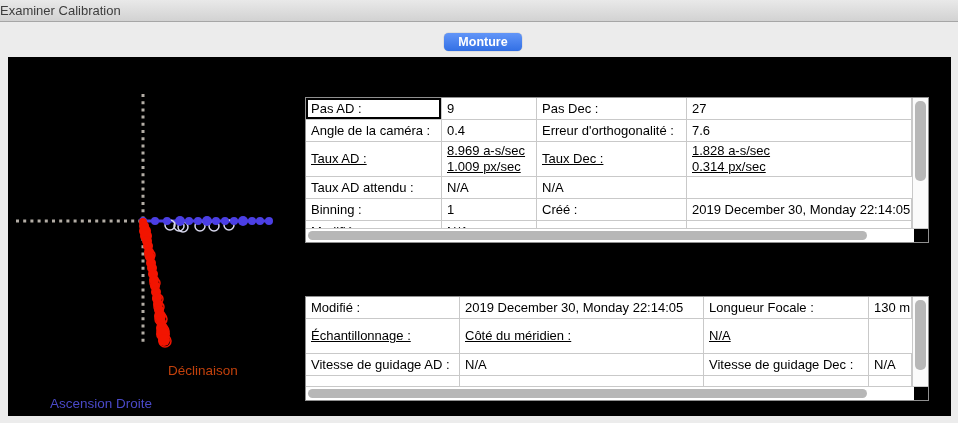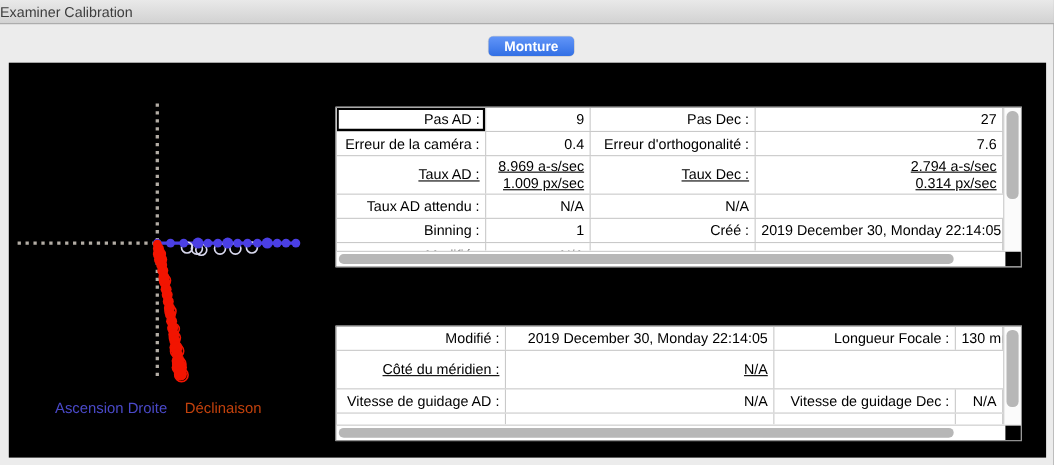--- a/index.html
+++ b/index.html
@@ -25,33 +25,33 @@
     cursor:default;
     font-weight:bold;
   }
   .plot-panel{
     position:absolute;left:8px;top:57px;width:943px;height:359px;
     background:#000;
   }
   .plot-label{
     position:absolute;top:306px;font-size:13.5px;white-space:nowrap;
   }
-  #ra-label{left:42px;}
+  #ra-label{left:42px;margin-top:33px;}
   #dec-label{left:160px;}
 
   
   .caltable{
     position:absolute;background:#fff;border:1px solid #909090;
     display:flex;flex-direction:column;box-sizing:border-box;
   }
   .tbl-top{left:305px;top:97px;width:624px;height:146px;}
   .tbl-bottom{left:305px;top:296px;width:624px;height:105px;}
   .tbl-main{flex:1;display:flex;overflow:hidden;}
   .rows{flex:1;overflow:hidden;background:#fff;}
-  .trow{display:grid;height:22px;box-sizing:border-box;border-bottom:1px solid #c9c9c9;text-align:right;}
+  .trow{display:grid;height:22px;box-sizing:border-box;border-bottom:1px solid #c9c9c9;}
   .tbl-top .trow{grid-template-columns:136px 95px 150px 1fr;}
   .tbl-bottom .trow{grid-template-columns:154px 244px 165px 1fr;}
   .trow.tall{height:35px;text-decoration:underline;}
   .trow.partial{border-bottom:none;overflow:hidden;}
   .tbl-top .trow.partial{height:8px;}
   .tbl-bottom .trow.partial{height:12px;}
   .tcell{
     border-right:1px solid #c9c9c9;
     padding:1px 5px;font-size:13px;line-height:16px;color:#000;
     display:flex;flex-direction:column;justify-content:center;
@@ -149,21 +149,21 @@
           </div>
           <div class="tcell label">
             <div>Pas Dec :</div>
           </div>
           <div class="tcell value">
             <div>27</div>
           </div>
         </div>
         <div class="trow">
           <div class="tcell label">
-            <div>Erreur de la caméra :</div>
+            <div>Angle de la caméra :</div>
           </div>
           <div class="tcell value">
             <div>0.4</div>
           </div>
           <div class="tcell label">
             <div>Erreur d'orthogonalité :</div>
           </div>
           <div class="tcell value">
             <div>7.6</div>
           </div>
@@ -173,21 +173,21 @@
             <div>Taux AD :</div>
           </div>
           <div class="tcell value">
             <div>8.969 a-s/sec</div>
             <div>1.009 px/sec</div>
           </div>
           <div class="tcell label">
             <div>Taux Dec :</div>
           </div>
           <div class="tcell value">
-            <div>2.794 a-s/sec</div>
+            <div>1.828 a-s/sec</div>
             <div>0.314 px/sec</div>
           </div>
         </div>
         <div class="trow">
           <div class="tcell label">
             <div>Taux AD attendu :</div>
           </div>
           <div class="tcell value">
             <div>N/A</div>
           </div>
@@ -248,20 +248,23 @@
           </div>
           <div class="tcell label">
             <div>Longueur Focale :</div>
           </div>
           <div class="tcell value">
             <div>130 mm</div>
           </div>
         </div>
         <div class="trow tall">
           <div class="tcell label">
+            <div>Échantillonnage :</div>
+          </div>
+          <div class="tcell label">
             <div>Côté du méridien :</div>
           </div>
           <div class="tcell value">
             <div>N/A</div>
           </div>
         </div>
         <div class="trow">
           <div class="tcell label">
             <div>Vitesse de guidage AD :</div>
           </div>

